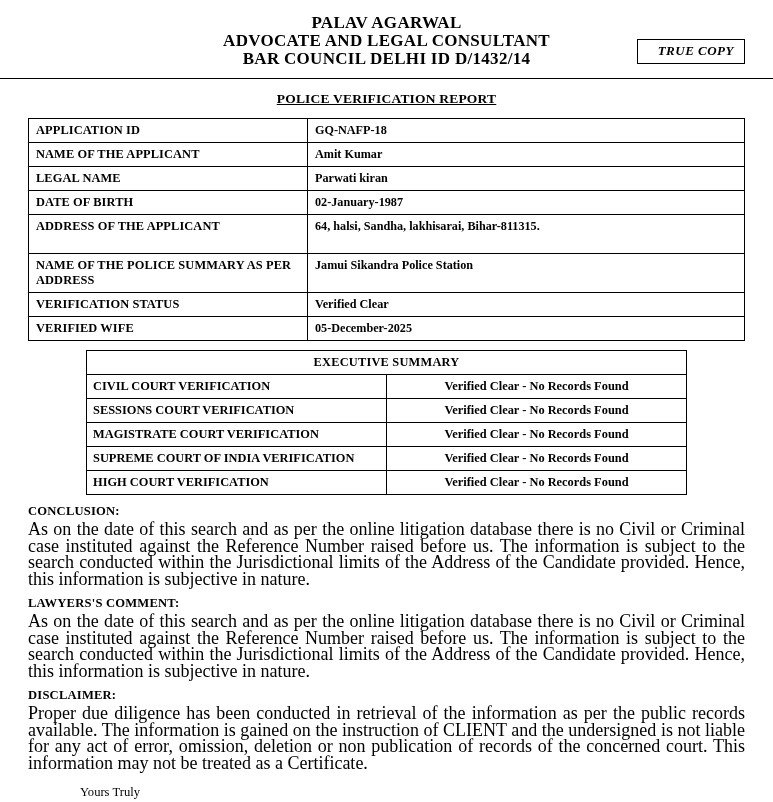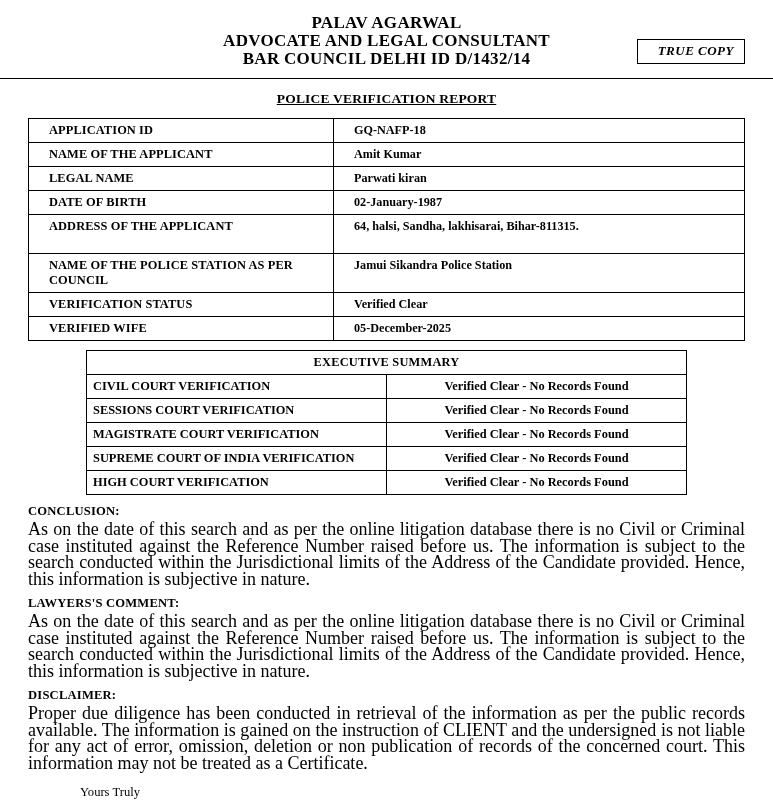--- a/index.html
+++ b/index.html
@@ -62,21 +62,21 @@
   }
   
   .tbl {
     border-collapse: collapse;
     width: 717px;
     margin: 0 auto;
     table-layout: fixed;
   }
   .tbl td, .tbl th {
     border: 1px solid #000;
-    padding: 4px 20px;
+    padding: 4px 7px;
     font-size: 12.4px;
     vertical-align: top;
   }
   .tbl .lbl {
     font-weight: bold;
     width: 264px;
     letter-spacing: 0.1px;
   }
   .tbl .val {
     font-weight: bold;
@@ -175,21 +175,21 @@
       </tr>
       <tr>
         <td class="lbl">DATE OF BIRTH</td>
         <td class="val">02-January-1987</td>
       </tr>
       <tr class="row-tall">
         <td class="lbl">ADDRESS OF THE APPLICANT</td>
         <td class="val">64, halsi, Sandha, lakhisarai, Bihar-811315.</td>
       </tr>
       <tr class="row-tall">
-        <td class="lbl">NAME OF THE POLICE STATION AS PER COUNCIL</td>
+        <td class="lbl">NAME OF THE POLICE SUMMARY AS PER ADDRESS</td>
         <td class="val">Jamui Sikandra Police Station</td>
       </tr>
       <tr>
         <td class="lbl">VERIFICATION STATUS</td>
         <td class="val">Verified Clear</td>
       </tr>
       <tr>
         <td class="lbl">VERIFIED WIFE</td>
         <td class="val">05-December-2025</td>
       </tr>

